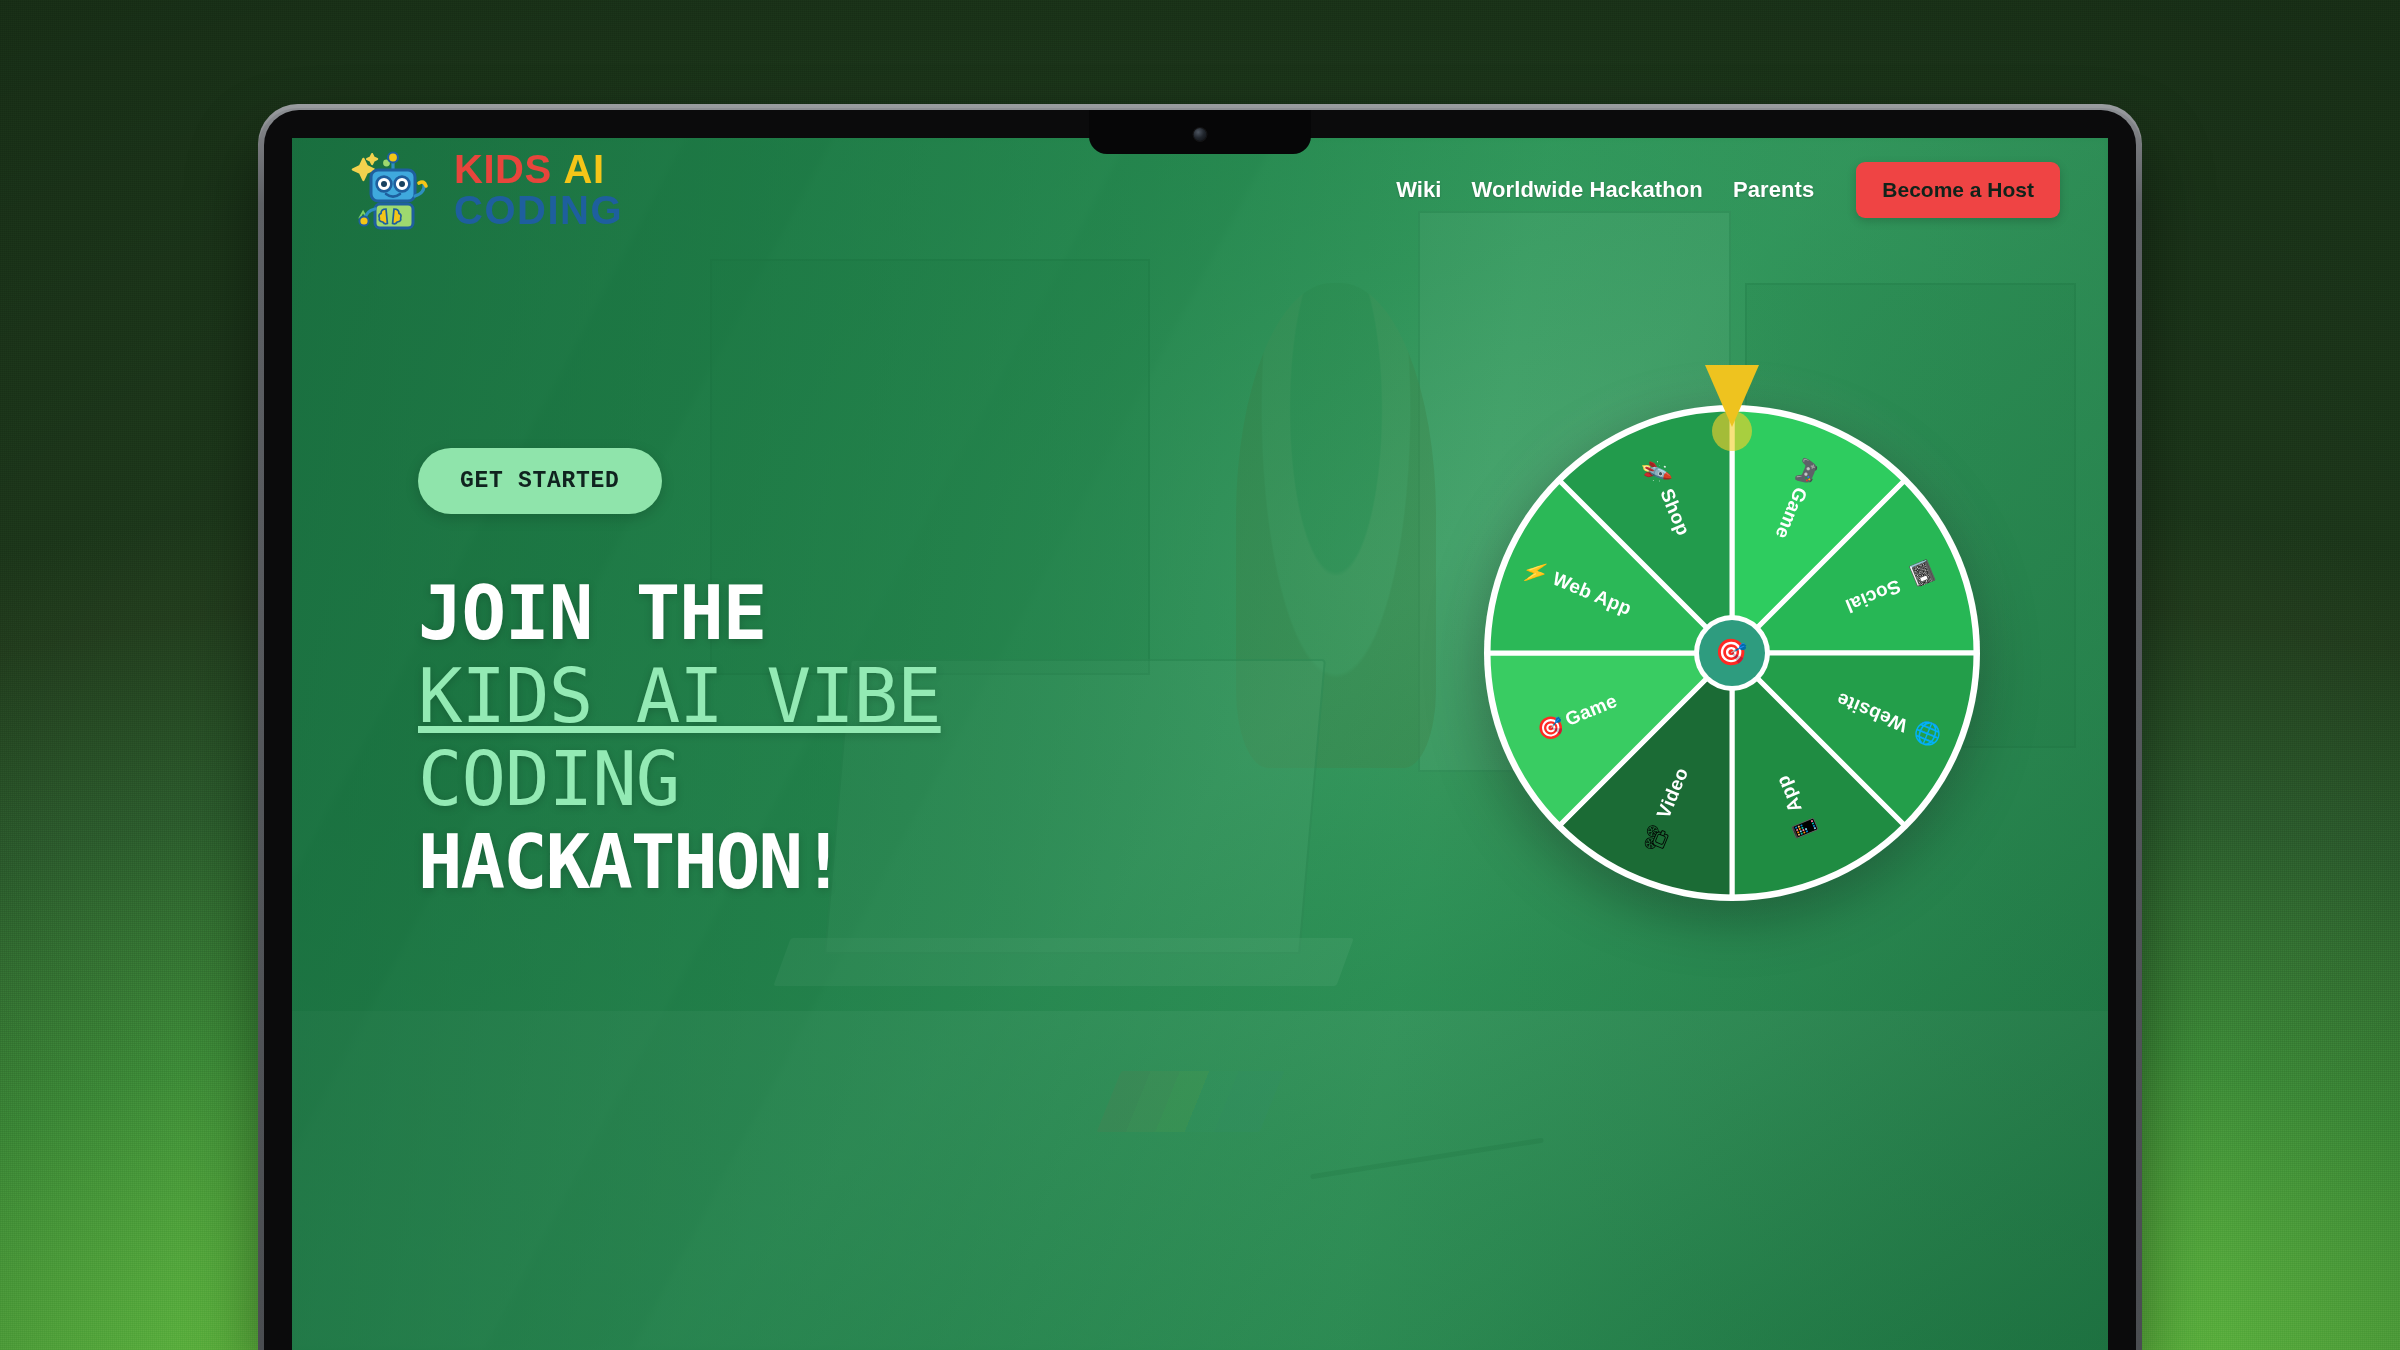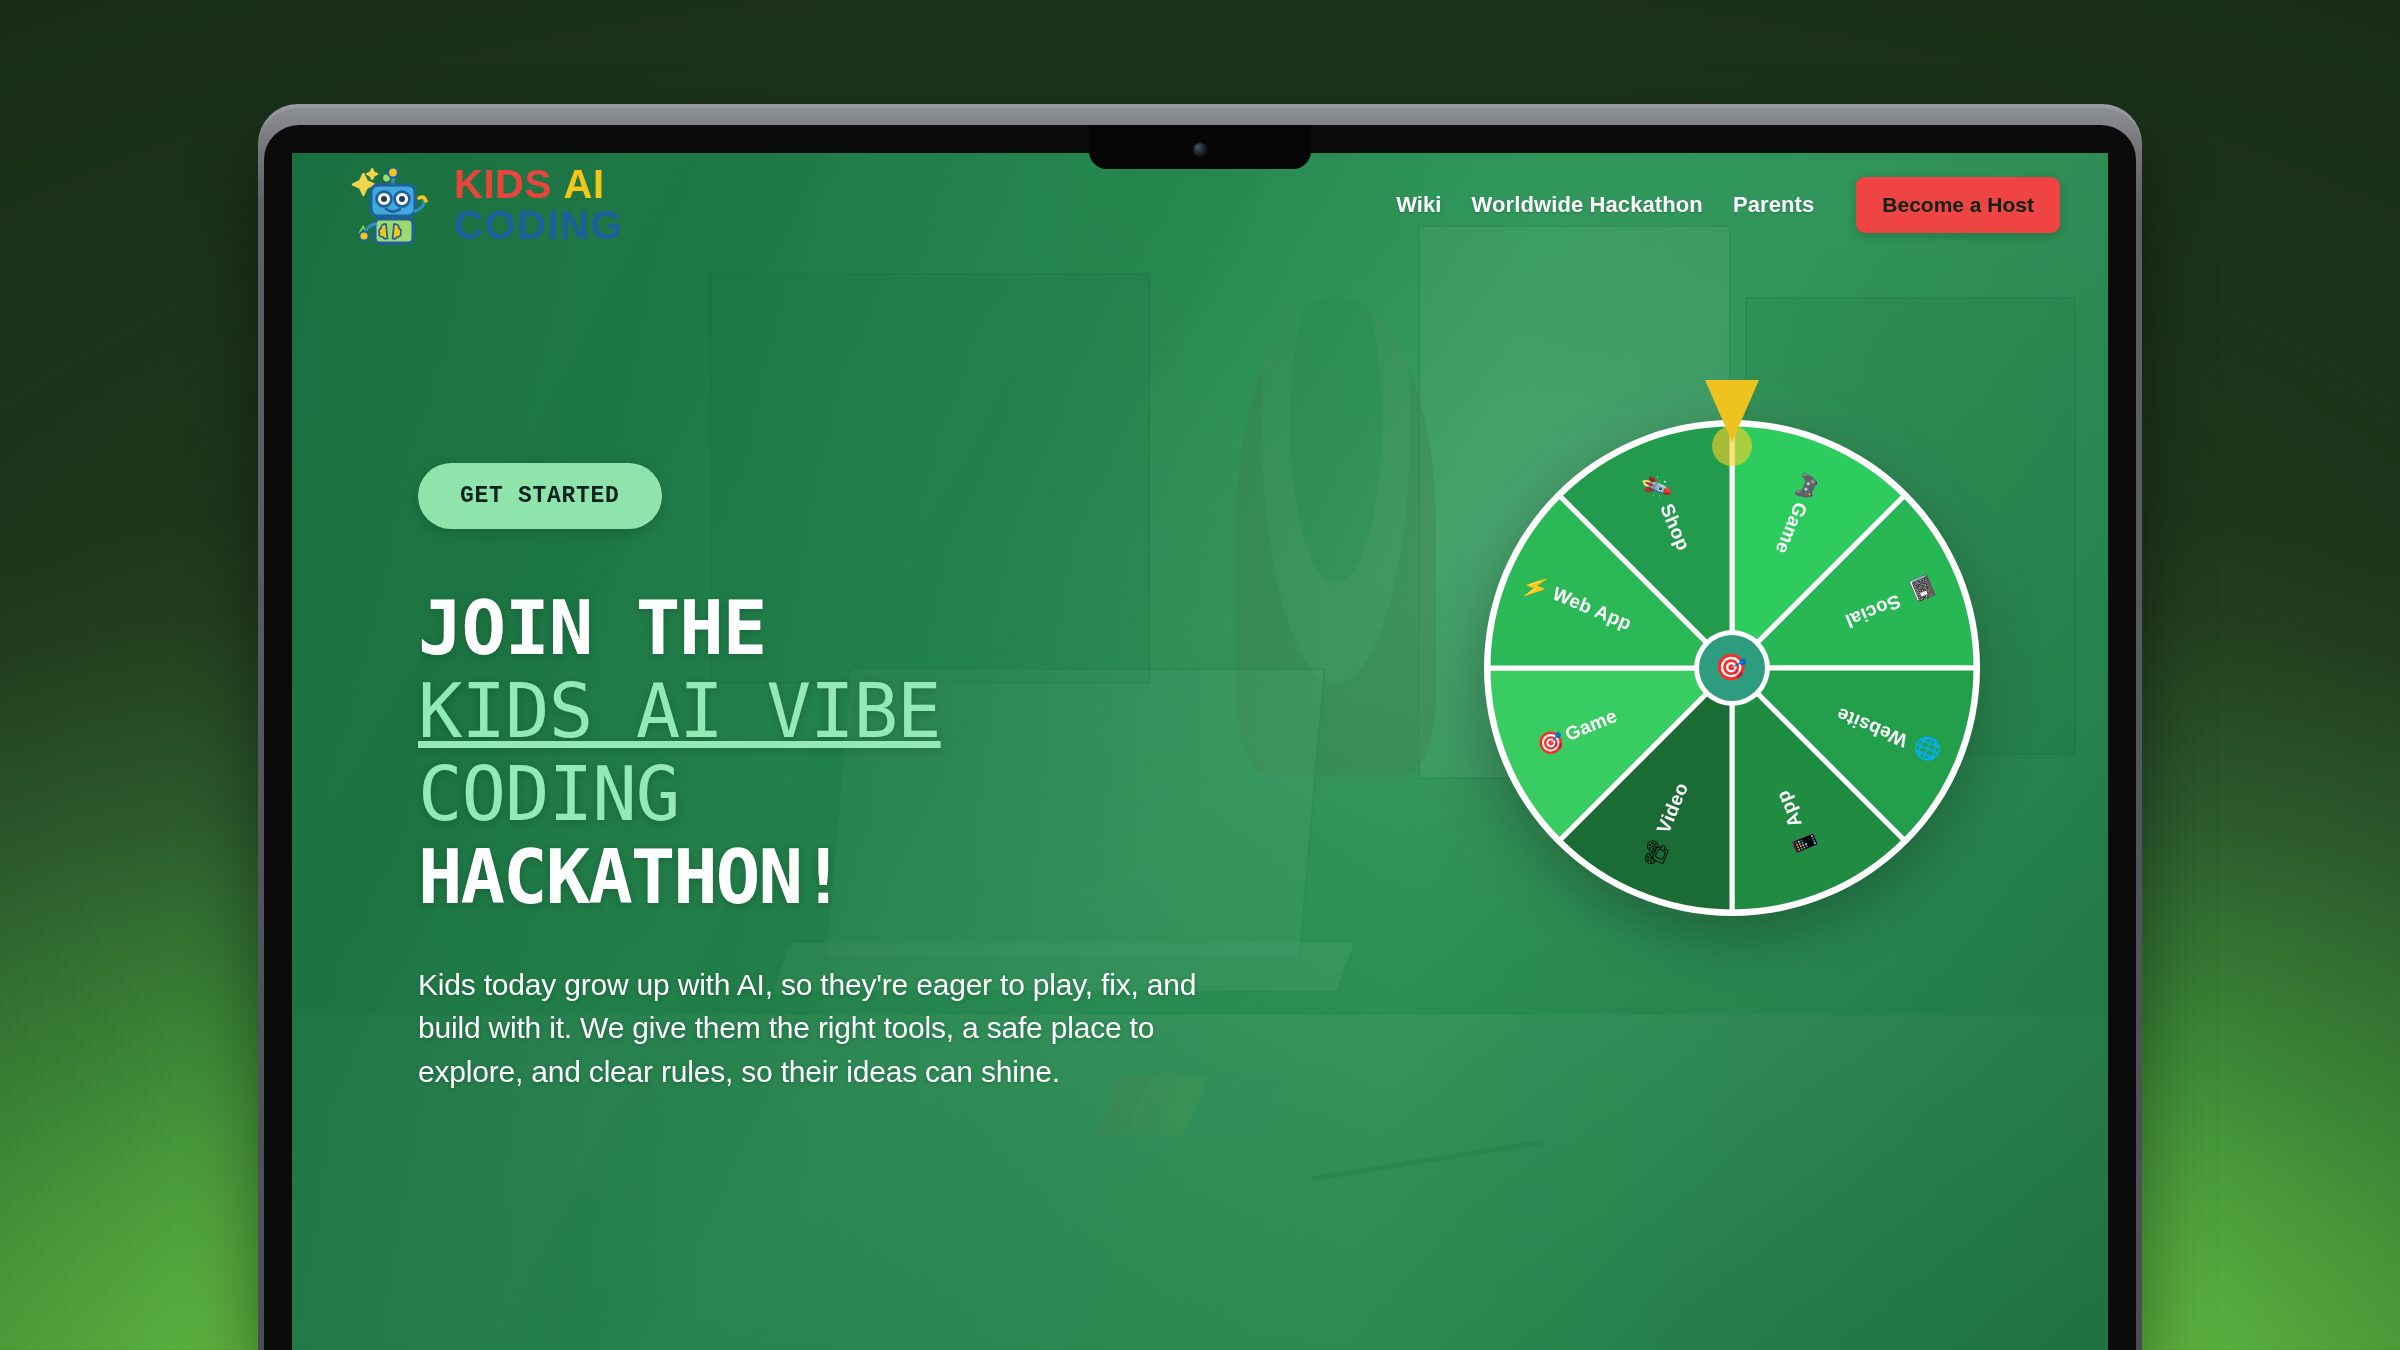--- a/index.html
+++ b/index.html
@@ -28,21 +28,21 @@
   .backdrop-vignette{
     position:absolute;inset:0;
     background:radial-gradient(110% 95% at 50% 60%, rgba(0,0,0,0) 42%, rgba(0,0,0,.30) 100%);
   }
 
   
   .laptop{
     position:absolute;left:258px;top:104px;width:1884px;height:1246px;
     border-radius:40px 40px 0 0;
     background:linear-gradient(180deg,#8f9296 0%,#77797d 3%,#5d6064 8%,#4a4d51 100%);
-    padding:21px 6px 0 6px;
+    padding:6px 6px 0 6px;
     box-sizing:border-box;
     box-shadow:0 38px 70px rgba(0,0,0,.45), 0 4px 0 rgba(255,255,255,.10) inset;
   }
   .laptop-inner{
     position:relative;width:100%;height:100%;
     background:#0b0b0c;
     border-radius:35px 35px 0 0;
     padding:28px 28px 0 28px;
     box-sizing:border-box;
   }
@@ -270,21 +270,20 @@
           <div class="hero-copy">
             <button class="btn-get-started">GET STARTED</button>
 
             <h1 class="headline">
               <span class="l1">JOIN THE</span>
               <span class="l3">KIDS AI VIBE</span>
               <span class="l4">CODING</span>
               <span class="l5">HACKATHON!</span>
             </h1>
 
-            <p class="lede">Kids today grow up with AI, so they're eager to play, fix, and build with it. We give them the right tools, a safe place to explore, and clear rules, so their ideas can shine.</p>
           </div>
 
           <div class="wheel-wrap">
             <div class="wheel-glow"></div>
             <div class="pointer-knob"></div>
             <div class="pointer"></div>
             <svg class="wheel" id="wheel-svg" viewBox="0 0 500 500">
                 <circle cx="250" cy="250" r="248" fill="#ffffff"></circle>
                 <path d="M 250 250 L 250.00000000000003 6 A 244 244 0 0 1 422.5340546095176 77.46594539048243 Z" fill="#2ecc5f" stroke="#ffffff" stroke-width="5"></path>
                 <g transform="translate(308.16788171949366,109.5703110582844) rotate(112.5)">

